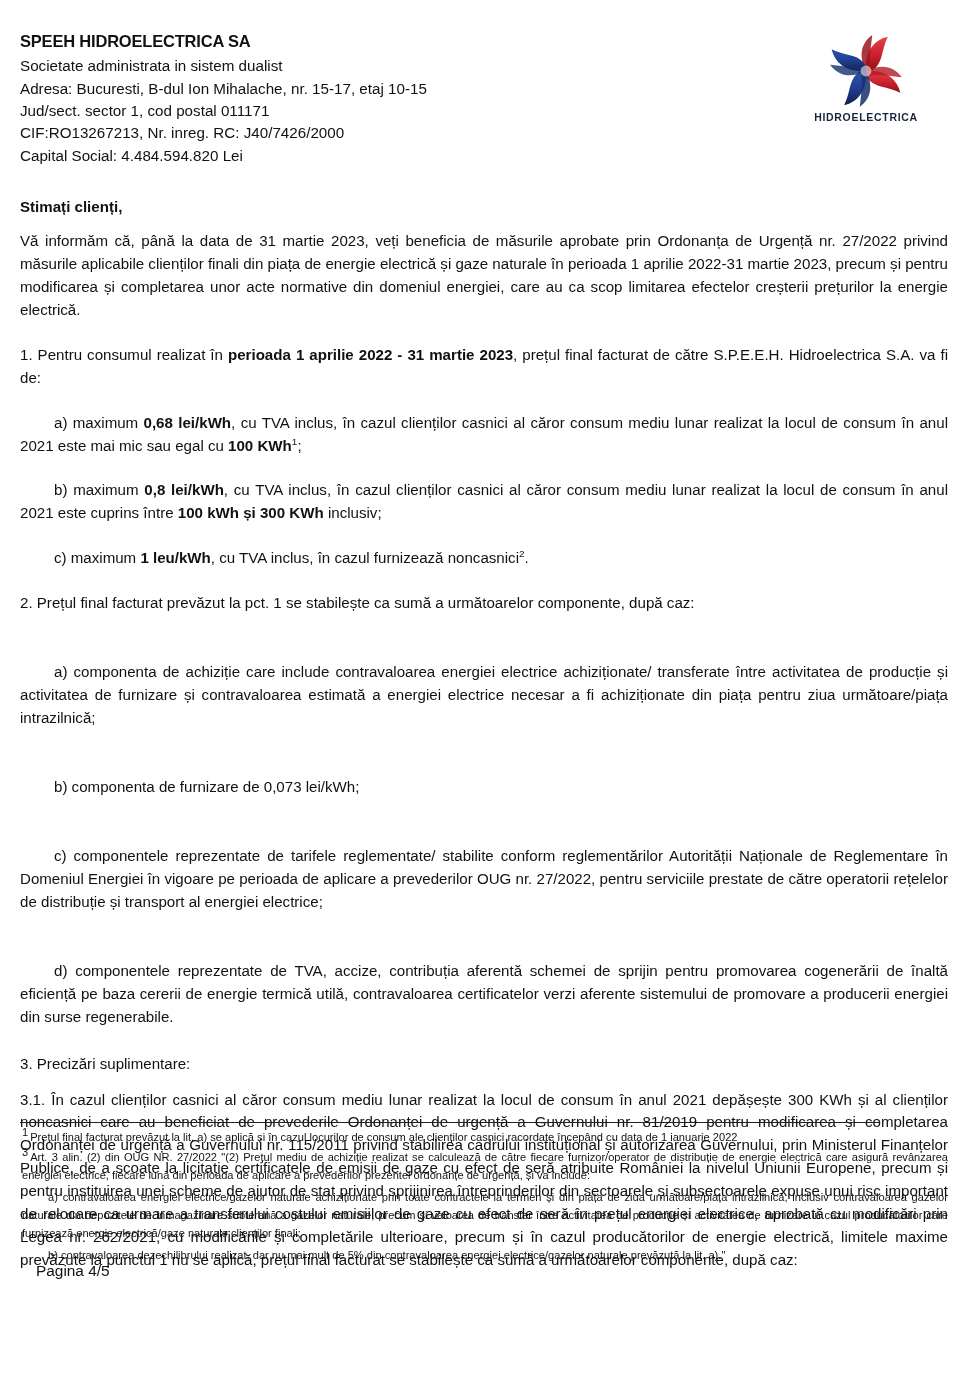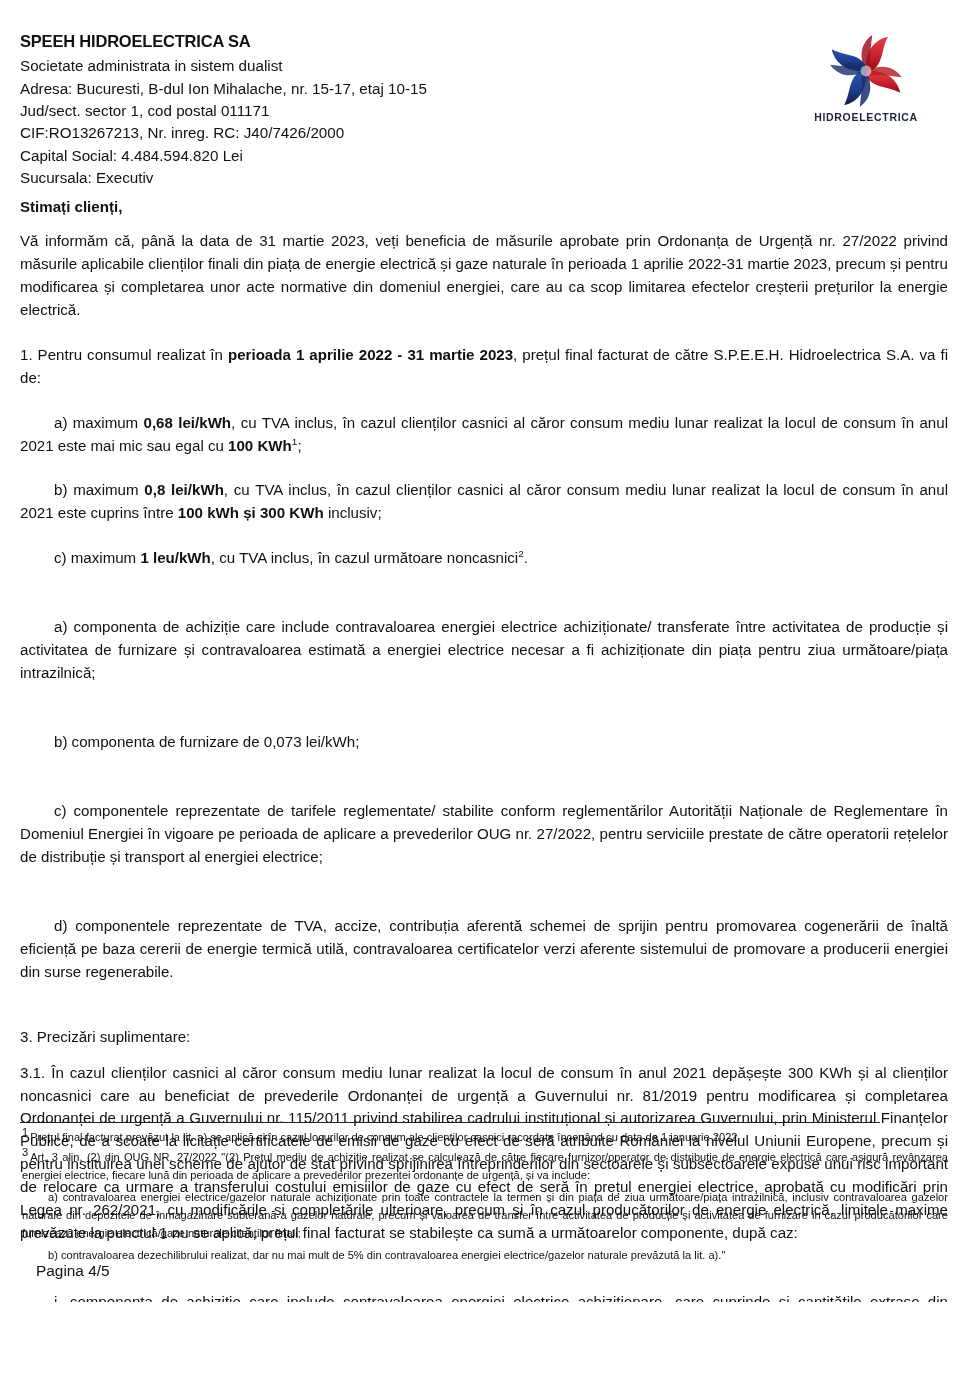--- a/index.html
+++ b/index.html
@@ -93,21 +93,21 @@
     text-align: left;
   }
   p.indent {
     text-indent: 34px;
     margin-top: 46px;
   }
   p.gap-before {
     margin-top: 22px;
   }
   p.gap-before-lg {
-    margin-top: 42px;
+    margin-top: 24px;
   }
   b { font-weight: bold; }
   sup {
     font-size: 0.66em;
     vertical-align: super;
     line-height: 0;
   }
 
   
   .footnotes {
@@ -158,21 +158,20 @@
 
   <div class="header">
 
     <div class="company-block">
       <div class="company-name">SPEEH HIDROELECTRICA SA</div>
       <div class="company-line">Societate administrata in sistem dualist</div>
       <div class="company-line">Adresa: Bucuresti, B-dul Ion Mihalache, nr. 15-17, etaj 10-15</div>
       <div class="company-line">Jud/sect. sector 1, cod postal 011171</div>
       <div class="company-line">CIF:RO13267213, Nr. inreg. RC: J40/7426/2000</div>
       <div class="company-line">Capital Social: 4.484.594.820 Lei</div>
-      <div class="company-line">Sucursala: Executiv</div>
     </div>
 
     <div class="logo-block">
       <svg class="logo-mark" viewBox="0 0 100 100">
         <defs>
           <linearGradient id="gRedA" x1="0" y1="0" x2="0" y2="1">
             <stop offset="0%" stop-color="#e8404a"></stop>
             <stop offset="55%" stop-color="#c8202c"></stop>
             <stop offset="100%" stop-color="#8d1018"></stop>
           </linearGradient>
@@ -209,22 +208,23 @@
     <p class="salutation">Stimați clienți,</p>
 
     <p><span>Vă informăm că, până la data de 31 martie 2023, veți beneficia de măsurile aprobate prin Ordonanța de Urgență nr. 27/2022 privind măsurile aplicabile clienților finali din piața de energie electrică și gaze naturale în perioada 1 aprilie 2022-31 martie 2023, precum și pentru modificarea și completarea unor acte normative din domeniul energiei, care au ca scop limitarea efectelor creșterii prețurilor la energie electrică.</span></p>
 
     <p class="gap-before"><span>1. Pentru consumul realizat în </span><b>perioada 1 aprilie 2022 - 31 martie 2023</b><span>, prețul final facturat de către S.P.E.E.H. Hidroelectrica S.A. va fi de:</span></p>
 
     <p class="indent gap-before"><span>a) maximum </span><b>0,68 lei/kWh</b><span>, cu TVA inclus, în cazul clienților casnici al căror consum mediu lunar realizat la locul de consum în anul 2021 este mai mic sau egal cu </span><b>100 KWh</b><sup>1</sup><span>;</span></p>
 
     <p class="indent gap-before"><span>b) maximum </span><b>0,8 lei/kWh</b><span>, cu TVA inclus, în cazul clienților casnici al căror consum mediu lunar realizat la locul de consum în anul 2021 este cuprins între </span><b>100 kWh și 300 KWh</b><span> inclusiv;</span></p>
 
-    <p class="indent gap-before"><span>c) maximum </span><b>1 leu/kWh</b><span>, cu TVA inclus, în cazul următoare noncasnici</span><sup>2</sup><span>.</span></p>
-
+    <p class="indent gap-before"><span>c) maximum </span><b>1 leu/kWh</b><span>, cu TVA inclus, în cazul furnizează noncasnici</span><sup>2</sup><span>.</span></p>
+
+    <p class="gap-before">2. Prețul final facturat prevăzut la pct. 1 se stabilește ca sumă a următoarelor componente, după caz:</p>
     <p class="indent">a) componenta de achiziție care include contravaloarea energiei electrice achiziționate/ transferate între activitatea de producție și activitatea de furnizare și contravaloarea estimată a energiei electrice necesar a fi achiziționate din piața pentru ziua următoare/piața intrazilnică;</p>
     <p class="indent">b) componenta de furnizare de 0,073 lei/kWh;</p>
     <p class="indent">c) componentele reprezentate de tarifele reglementate/ stabilite conform reglementărilor Autorității Naționale de Reglementare în Domeniul Energiei în vigoare pe perioada de aplicare a prevederilor OUG nr. 27/2022, pentru serviciile prestate de către operatorii rețelelor de distribuție și transport al energiei electrice;</p>
     <p class="indent">d) componentele reprezentate de TVA, accize, contribuția aferentă schemei de sprijin pentru promovarea cogenerării de înaltă eficiență pe baza cererii de energie termică utilă, contravaloarea certificatelor verzi aferente sistemului de promovare a producerii energiei din surse regenerabile.</p>
 
     <p class="gap-before-lg">3. Precizări suplimentare:</p>
     <p>3.1. În cazul clienților casnici al căror consum mediu lunar realizat la locul de consum în anul 2021 depășește 300 KWh și al clienților noncasnici care au beneficiat de prevederile Ordonanței de urgență a Guvernului nr. 81/2019 pentru modificarea și completarea Ordonanței de urgență a Guvernului nr. 115/2011 privind stabilirea cadrului instituțional și autorizarea Guvernului, prin Ministerul Finanțelor Publice, de a scoate la licitație certificatele de emisii de gaze cu efect de seră atribuite României la nivelul Uniunii Europene, precum și pentru instituirea unei scheme de ajutor de stat privind sprijinirea întreprinderilor din sectoarele și subsectoarele expuse unui risc important de relocare ca urmare a transferului costului emisiilor de gaze cu efect de seră în prețul energiei electrice, aprobată cu modificări prin Legea nr. 262/2021, cu modificările și completările ulterioare, precum și în cazul producătorilor de energie electrică, limitele maxime prevăzute la punctul 1 nu se aplică, prețul final facturat se stabilește ca sumă a următoarelor componente, după caz:</p>
     <p class="indent"><span>i. componenta de achiziție care include contravaloarea energiei electrice achiziționare, care cuprinde și cantitățile extrase din depozitele de înmagazinare subterană, precum și cele transferate între activitatea de producție și activitatea de furnizare în cazul producătorilor care furnizează energie electrică; contravaloarea estimată a energiei electrice necesar a fi achiziționate din piața pentru ziua următoare/piața intrazilnică; o componentă de ajustare calculată în luna n pentru luna n+1 ca diferență între componenta de achiziție luată în calcul în prețul final facturat în luna n-1 și prețul mediu de achiziție realizat în luna n-1 determinat în conformitate cu prevederile art.3 alin.(2)</span><sup>3</sup><span> din OUG NR. 27/2022.</span></p>
 
   </div>

